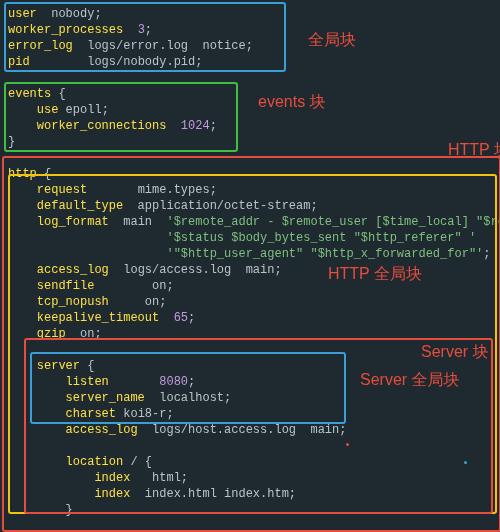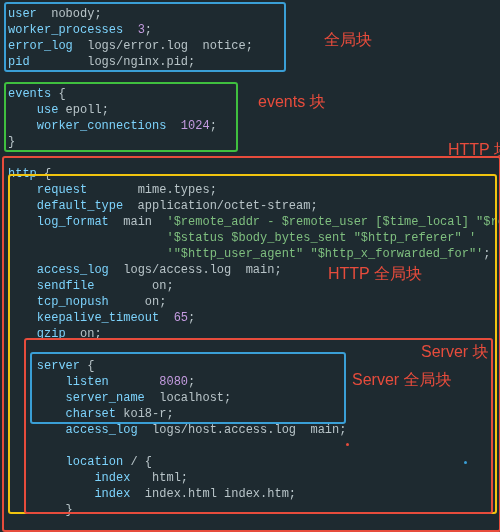--- a/index.html
+++ b/index.html
@@ -7,21 +7,21 @@
     background:#1e2a30;
     font-family:Menlo,Consolas,"Courier New",monospace;
     font-size:12px;
     color:#b8c4c8;
     width:500px;
     height:532px;
     position:relative;
     overflow:hidden;
   }
   pre{margin:0;white-space:pre;line-height:16px;font-family:inherit}
-  .kw{color:#7dd3fc}      
+  .kw{color:#fde047}      
   .num{color:#c49be0}     
   .str{color:#7fbf7f}     
   .container{position:absolute;left:8px;top:6px}
   
   .box{position:absolute;border-radius:3px;pointer-events:none}
   .b-global{border:2px solid #3a9fd6}
   .b-events{border:2px solid #3fbf3f}
   .b-http{border:2px solid #e74c3c}
   .b-httpglob{border:2px solid #f1c40f}
   .b-server{border:2px solid #e74c3c}
@@ -30,21 +30,21 @@
   .label{position:absolute;font-family:-apple-system,Helvetica,Arial,sans-serif;font-size:16px;color:#e74c3c;white-space:nowrap}
   .dot{position:absolute;width:3px;height:3px;border-radius:50%}
 </style>
 </head>
 <body>
 
 <div class="container">
 <pre><span class="kw">user</span><span>  nobody;</span>
 <span class="kw">worker_processes</span><span>  </span><span class="num">3</span><span>;</span>
 <span class="kw">error_log</span><span>  logs/error.log  notice;</span>
-<span class="kw">pid</span><span>        logs/nginx.pid;</span>
+<span class="kw">pid</span><span>        logs/nobody.pid;</span>
 
 <span class="kw">events</span><span> {</span>
 <span class="kw">    use</span><span> epoll;</span>
 <span class="kw">    worker_connections</span><span>  </span><span class="num">1024</span><span>;</span>
 <span>}</span>
 
 <span class="kw">http</span><span> {</span>
 <span class="kw">    request</span><span>       mime.types;</span>
 <span class="kw">    default_type</span><span>  application/octet-stream;</span>
 <span class="kw">    log_format</span><span>  main  </span><span class="str">'$remote_addr - $remote_user [$time_local] "$request" '</span>
@@ -75,21 +75,21 @@
 </pre>
 </div>
 
 <div class="box b-global" style="left:4px;top:2px;width:278px;height:66px"></div>
 <div class="box b-events" style="left:4px;top:82px;width:230px;height:66px"></div>
 <div class="box b-http" style="left:2px;top:156px;width:495px;height:372px"></div>
 <div class="box b-httpglob" style="left:8px;top:174px;width:485px;height:336px"></div>
 <div class="box b-server" style="left:24px;top:338px;width:465px;height:172px"></div>
 <div class="box b-servglob" style="left:30px;top:352px;width:312px;height:68px"></div>
 
-<div class="label" style="left:324px;top:30px">全局块</div>
+<div class="label" style="left:308px;top:30px">全局块</div>
 <div class="label" style="left:258px;top:92px">events 块</div>
 <div class="label" style="left:448px;top:140px">HTTP 块</div>
 <div class="label" style="left:328px;top:264px">HTTP 全局块</div>
 <div class="label" style="left:421px;top:342px">Server 块</div>
-<div class="label" style="left:352px;top:370px">Server 全局块</div>
+<div class="label" style="left:360px;top:370px">Server 全局块</div>
 
 <div class="dot" style="left:346px;top:443px;background:#e74c3c"></div>
 <div class="dot" style="left:464px;top:461px;background:#3a9fd6"></div>
 
 </body></html>

